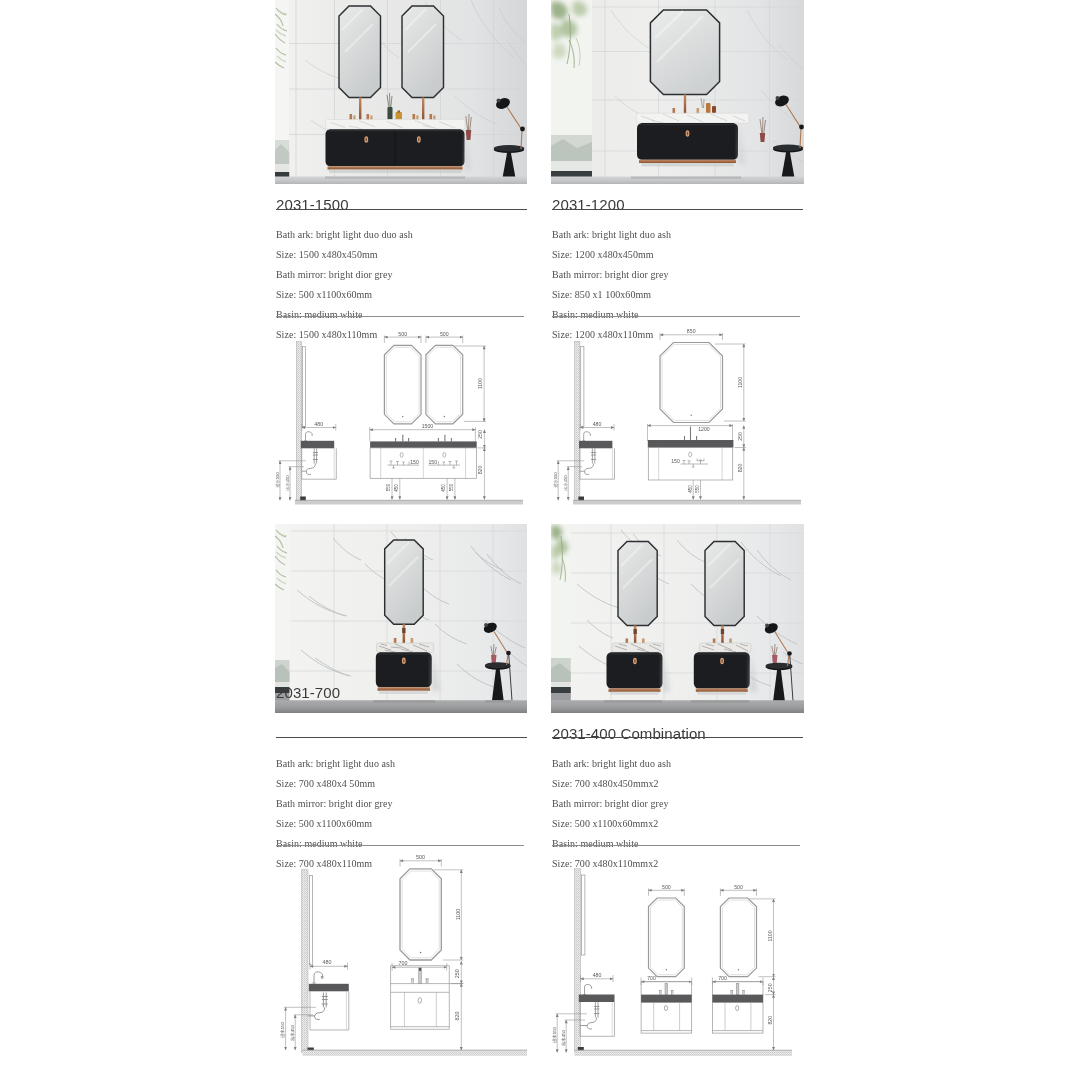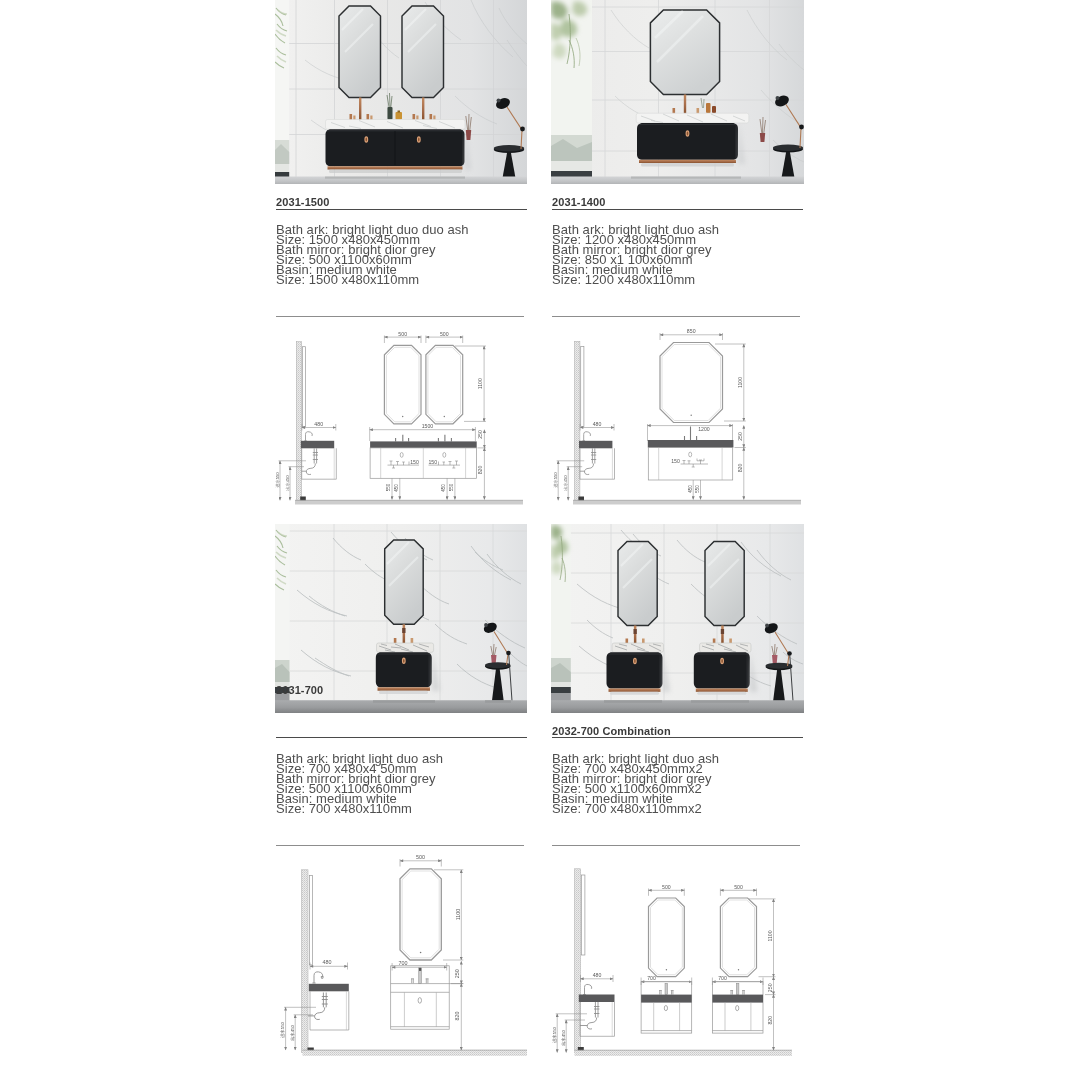--- a/index.html
+++ b/index.html
@@ -1,20 +1,20 @@
 <!DOCTYPE html>
 <html><head>
 <meta charset="utf-8">
 <style>
   html,body{margin:0;padding:0;background:#ffffff;}
   #page{position:relative;width:1080px;height:1080px;background:#ffffff;overflow:hidden;
         font-family:"Liberation Sans", sans-serif;}
   .abs{position:absolute;}
-  .title{font-family:"Liberation Sans", sans-serif;font-weight:bold;font-size:11px;color:#3a3a3a;letter-spacing:0.1px;}
-  .specs{font-family:Liberation Sans, sans-serif;font-size:13px;color:#4f4f4f;line-height:10px;letter-spacing:0.05px;}
+  .title{font-family:"Liberation Sans", sans-serif;font-weight:normal;font-size:15px;color:#3a3a3a;letter-spacing:0.1px;}
+  .specs{font-family:Liberation Serif, serif;font-size:10px;color:#4f4f4f;line-height:20px;letter-spacing:0.05px;}
   .rule1{position:absolute;height:1px;background:#4a4a4a;}
   .rule2{position:absolute;height:1px;background:#8d8d8d;}
 </style>
 </head>
 <body>
 <div id="page">
 
 <svg class="abs" style="left:275px;top:0px;" width="252" height="184" viewBox="0 0 252 184">
   <defs>
     <linearGradient id="p1wall" x1="0" y1="0" x2="1" y2="0">
@@ -262,21 +262,21 @@
 </svg>
 
 <div class="abs title" style="left:276px;top:196px;">2031-1500</div>
 
 <div class="rule1" style="left:276px;top:209.2px;width:251px;"></div>
 
 <div class="abs specs" style="left:276px;top:225.3px;">Bath ark: bright light duo duo ash<br>Size: 1500 x480x450mm<br>Bath mirror: bright dior grey<br>Size: 500 x1100x60mm<br>Basin: medium white<br>Size: 1500 x480x110mm</div>
 
 <div class="rule2" style="left:276px;top:316px;width:248px;"></div>
 
-<div class="abs title" style="left:552px;top:196px;">2031-1400</div>
+<div class="abs title" style="left:552px;top:196px;">2031-1200</div>
 
 <div class="rule1" style="left:552px;top:209.2px;width:251px;"></div>
 
 <div class="abs specs" style="left:552px;top:225.3px;">Bath ark: bright light duo ash<br>Size: 1200 x480x450mm<br>Bath mirror: bright dior grey<br>Size: 850 x1 100x60mm<br>Basin: medium white<br>Size: 1200 x480x110mm</div>
 
 <div class="rule2" style="left:552px;top:316px;width:248px;"></div>
 
 <svg class="abs" style="left:275px;top:325px;" width="252" height="185" viewBox="275 325 252 185" font-family="Liberation Sans, sans-serif">
   <defs>
     <marker id="ar" orient="auto" markerWidth="4" markerHeight="3" refX="3.2" refY="1.5" markerUnits="userSpaceOnUse">
@@ -768,21 +768,21 @@
 </svg>
 
 <div class="abs title" style="left:276px;top:684px;">2031-700</div>
 
 <div class="rule1" style="left:276px;top:737px;width:251px;"></div>
 
 <div class="abs specs" style="left:276px;top:754px;">Bath ark: bright light duo ash<br>Size: 700 x480x4 50mm<br>Bath mirror: bright dior grey<br>Size: 500 x1100x60mm<br>Basin: medium white<br>Size: 700 x480x110mm</div>
 
 <div class="rule2" style="left:276px;top:845px;width:248px;"></div>
 
-<div class="abs title" style="left:552px;top:724.5px;">2032-700 Combination</div>
+<div class="abs title" style="left:552px;top:724.5px;">2031-400 Combination</div>
 
 <div class="rule1" style="left:552px;top:737px;width:251px;"></div>
 
 <div class="abs specs" style="left:552px;top:754px;">Bath ark: bright light duo ash<br>Size: 700 x480x450mmx2<br>Bath mirror: bright dior grey<br>Size: 500 x1100x60mmx2<br>Basin: medium white<br>Size: 700 x480x110mmx2</div>
 
 <div class="rule2" style="left:552px;top:845px;width:248px;"></div>
 
 <svg class="abs" style="left:275px;top:852px;" width="252" height="208" viewBox="275 852 252 208" font-family="Liberation Sans, sans-serif">
   <g stroke="#8e8e8e" stroke-width="0.7" fill="none">
 

